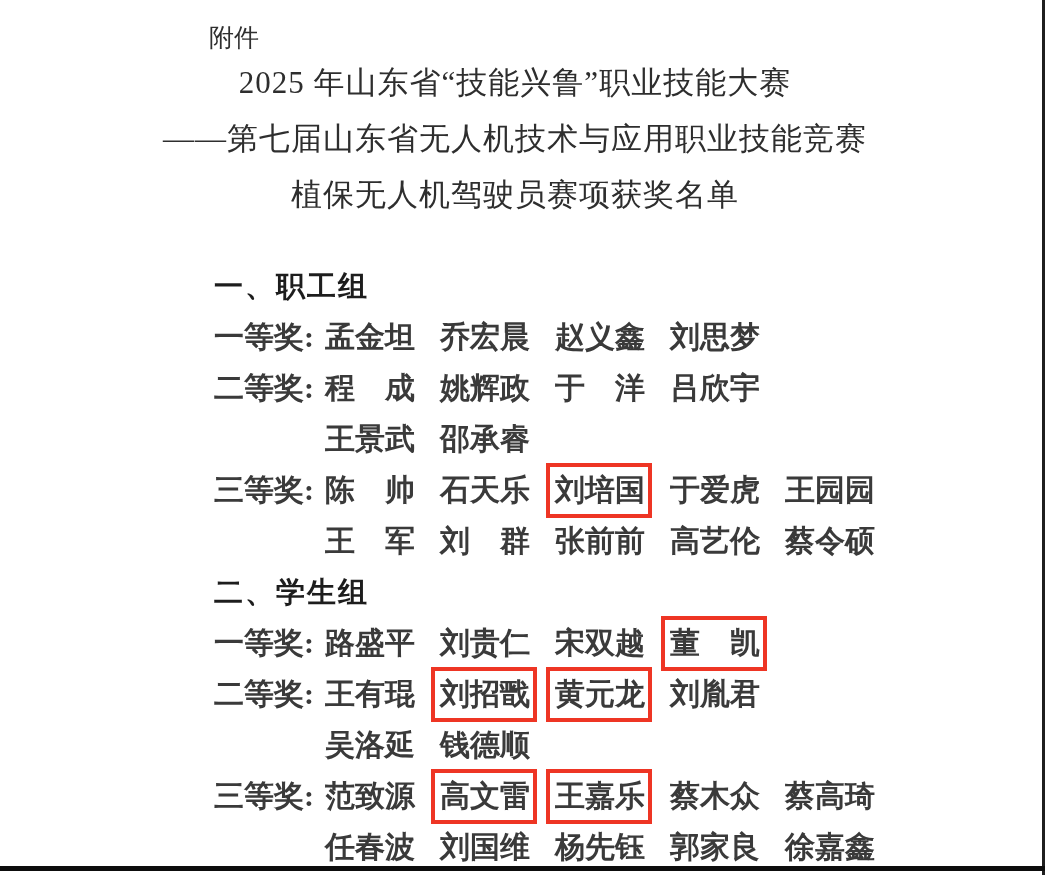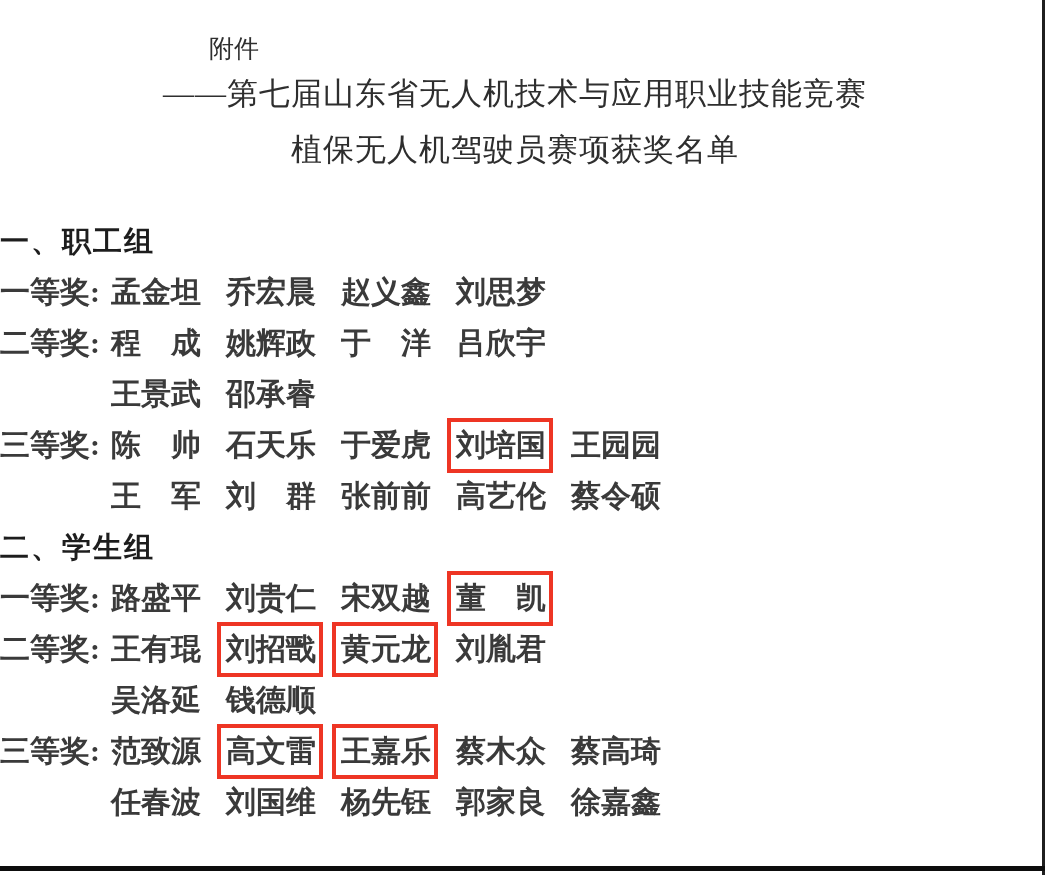--- a/index.html
+++ b/index.html
@@ -14,37 +14,37 @@
   .page{position:absolute;inset:0;}
   .page-right-border{
     position:absolute;top:0;right:0;width:3px;height:100%;
     background:#1f1f1f;
   }
   .page-bottom-border{
     position:absolute;left:0;bottom:4px;width:100%;height:5px;
     background:#0d0d0d;
   }
   .attachment{
-    margin:32px 0 0 209px;
+    margin:21px 0 0 209px;
     height:34px;line-height:34px;
     font-size:25px;color:#2f2f2f;
   }
   .title-block{
     width:790px;margin:0 0 0 120px;
     text-align:center;
   }
   .title-line{
     height:56px;line-height:56px;
     font-size:31px;letter-spacing:1px;
     color:#2e2e2e;white-space:nowrap;
   }
   .sections{margin-top:38px;}
   .line{
     height:51px;display:flex;align-items:center;
-    white-space:nowrap;
+    padding-left:214px;white-space:nowrap;
   }
   .heading{
     font-family:"Liberation Sans","DejaVu Sans",sans-serif;
     font-weight:700;font-size:29px;color:#1d1d1d;
     letter-spacing:2px;
   }
   .row{font-size:30px;color:#3a3a3a;font-weight:bold;}
   .row-label{
     display:inline-block;width:109px;flex:0 0 109px;
   }
@@ -58,20 +58,21 @@
   }
 </style>
 </head>
 <body>
 
 <div class="page">
 
   <div class="attachment">附件</div>
 
   <div class="title-block">
+    <div class="title-line">2025 年山东省“技能兴鲁”职业技能大赛</div>
     <div class="title-line">——第七届山东省无人机技术与应用职业技能竞赛</div>
     <div class="title-line">植保无人机驾驶员赛项获奖名单</div>
   </div>
 
   <div class="sections">
       <div class="line heading">一、职工组</div>
       <div class="line row">
         <span class="row-label">一等奖:</span>
         <span class="name">孟金坦</span>
         <span class="name">乔宏晨</span>
@@ -87,22 +88,22 @@
       </div>
       <div class="line row">
         <span class="row-label"></span>
         <span class="name">王景武</span>
         <span class="name">邵承睿</span>
       </div>
       <div class="line row">
         <span class="row-label">三等奖:</span>
         <span class="name">陈　帅</span>
         <span class="name">石天乐</span>
+        <span class="name boxed">刘培国</span>
         <span class="name">于爱虎</span>
-        <span class="name boxed">刘培国</span>
         <span class="name">王园园</span>
       </div>
       <div class="line row">
         <span class="row-label"></span>
         <span class="name">王　军</span>
         <span class="name">刘　群</span>
         <span class="name">张前前</span>
         <span class="name">高艺伦</span>
         <span class="name">蔡令硕</span>
       </div>

